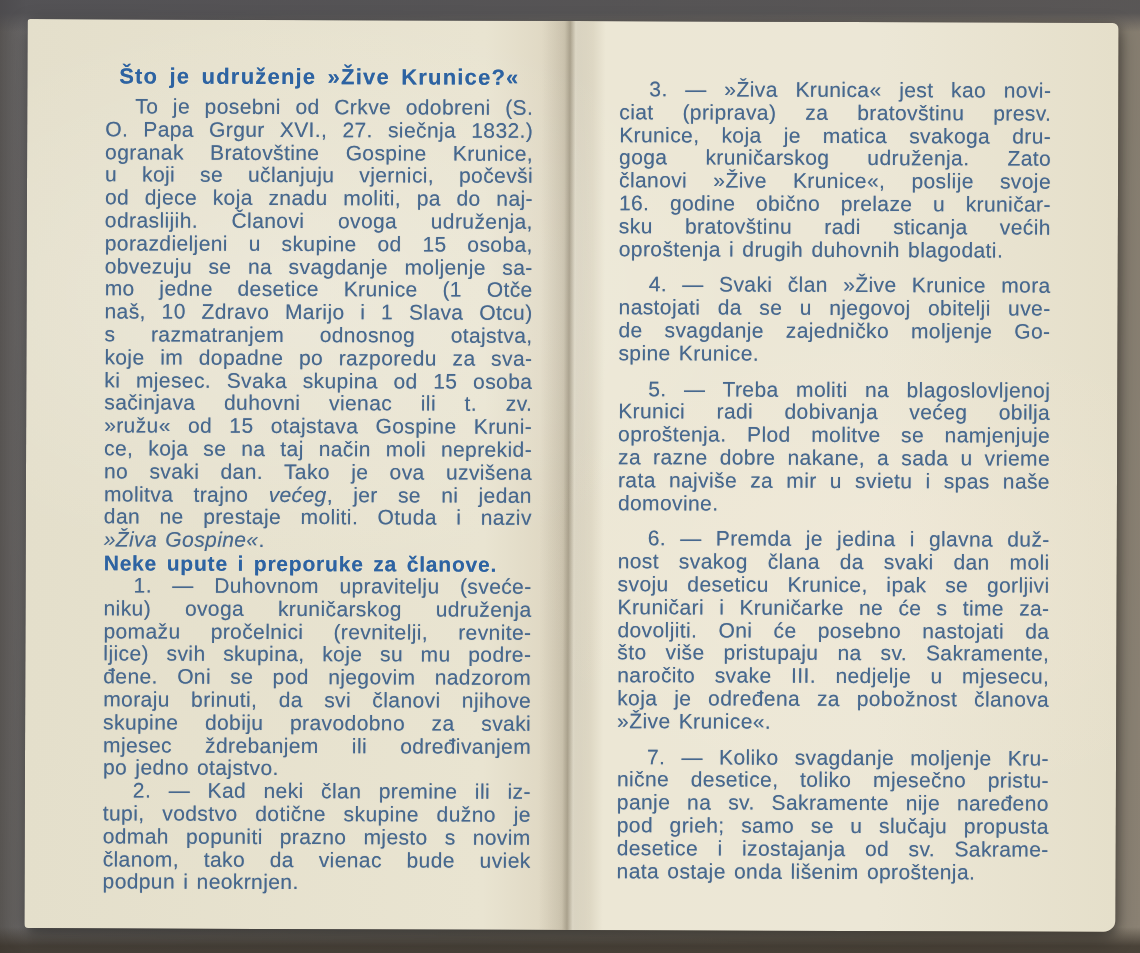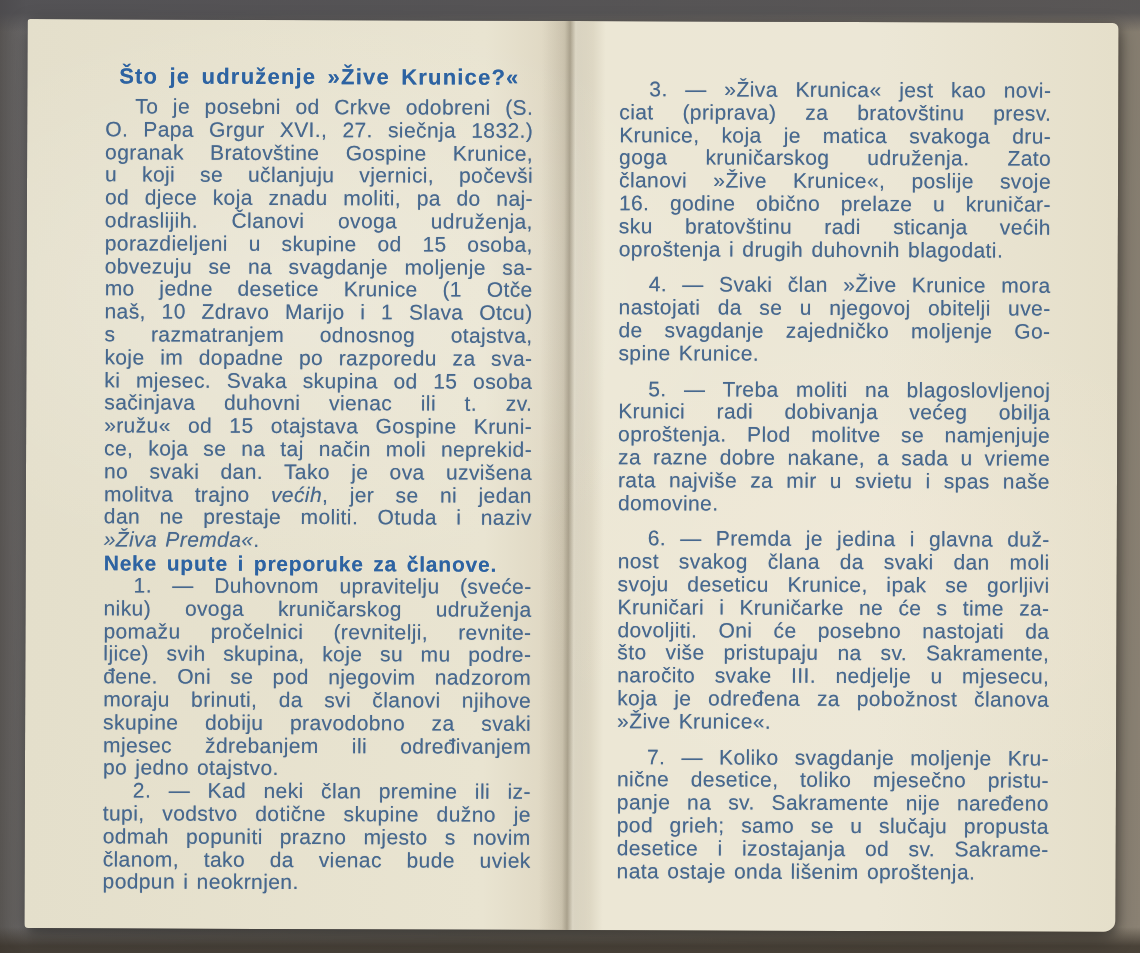--- a/index.html
+++ b/index.html
@@ -77,23 +77,23 @@
           <div class="line">obvezuju se na svagdanje moljenje sa-</div>
           <div class="line">mo jedne desetice Krunice (1 Otče</div>
           <div class="line">naš, 10 Zdravo Marijo i 1 Slava Otcu)</div>
           <div class="line">s razmatranjem odnosnog otajstva,</div>
           <div class="line">koje im dopadne po razporedu za sva-</div>
           <div class="line">ki mjesec. Svaka skupina od 15 osoba</div>
           <div class="line">sačinjava duhovni vienac ili t. zv.</div>
           <div class="line">»ružu« od 15 otajstava Gospine Kruni-</div>
           <div class="line">ce, koja se na taj način moli neprekid-</div>
           <div class="line">no svaki dan. Tako je ova uzvišena</div>
-          <div class="line">molitva trajno <i>većih</i>, jer se ni jedan</div>
+          <div class="line">molitva trajno <i>većeg</i>, jer se ni jedan</div>
           <div class="line">dan ne prestaje moliti. Otuda i naziv</div>
-          <div class="line last"><i>»Živa Premda«</i>.</div>
+          <div class="line last"><i>»Živa Gospine«</i>.</div>
         </div>
         <div class="subheading">Neke upute i preporuke za članove.</div>
         <div class="para">
           <div class="line indent">1. — Duhovnom upravitelju (sveće-</div>
           <div class="line">niku) ovoga kruničarskog udruženja</div>
           <div class="line">pomažu pročelnici (revnitelji, revnite-</div>
           <div class="line">ljice) svih skupina, koje su mu podre-</div>
           <div class="line">đene. Oni se pod njegovim nadzorom</div>
           <div class="line">moraju brinuti, da svi članovi njihove</div>
           <div class="line">skupine dobiju pravodobno za svaki</div>

